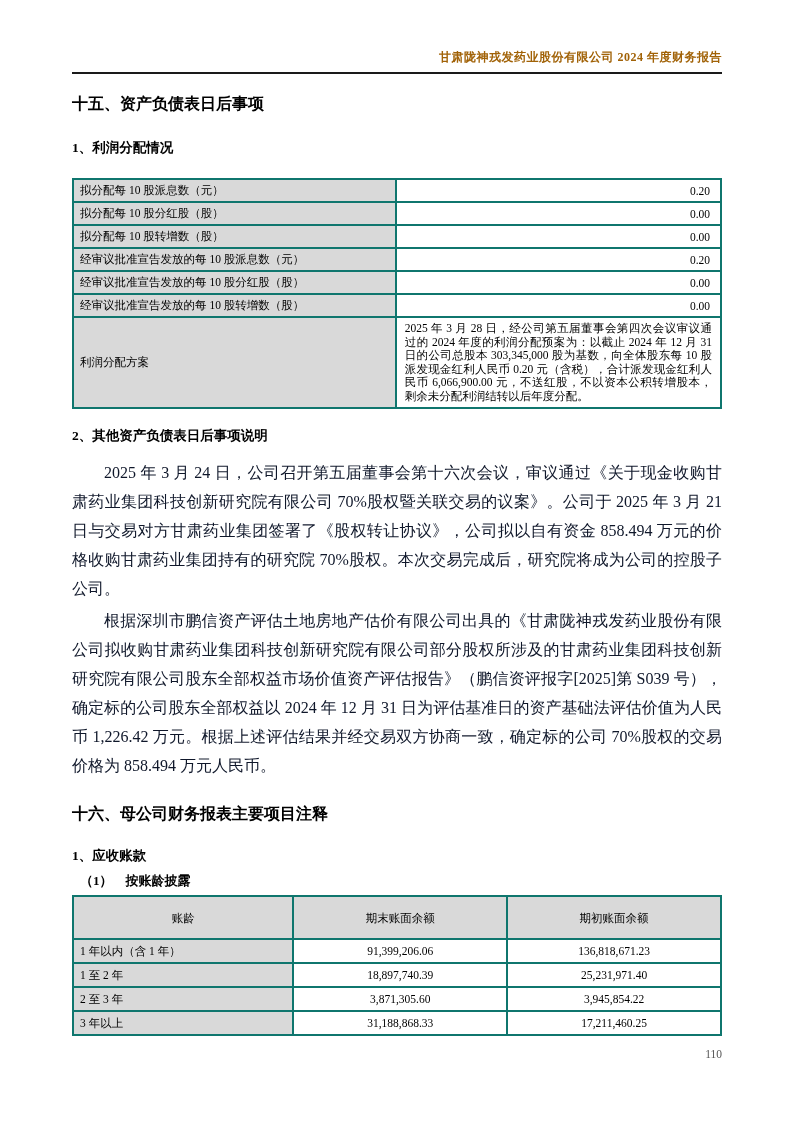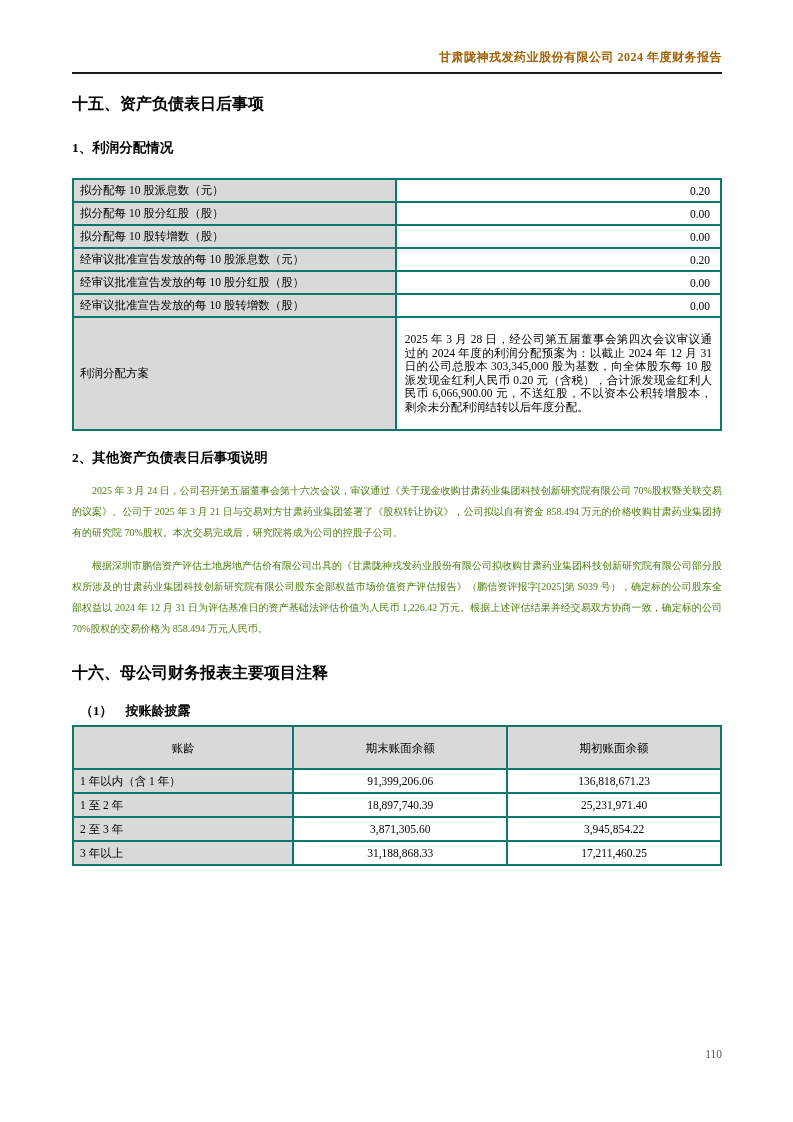--- a/index.html
+++ b/index.html
@@ -17,43 +17,43 @@
   }
   .doc-header-rule { border-bottom:2px solid #1a1a1a; margin-top:8px; }
 
   h1.sec-title { font-size:16px; font-weight:bold; color:#000000; line-height:19px; }
   .sec15-title { margin-top:20px; }
   .sec16-title { margin-top:24px; }
   h2.sub-title { font-size:13.5px; font-weight:bold; line-height:17px; }
   .sub-profit { margin-top:26px; }
   .sub-other  { margin-top:18px; }
   .sub-recv   { margin-top:24px; }
-  h3.sub-sub-title { font-size:13px; font-weight:bold; line-height:17px; margin-top:20px; margin-left:8px; }
+  h3.sub-sub-title { font-size:13px; font-weight:bold; line-height:17px; margin-top:8px; margin-left:8px; }
 
   table { border-collapse:collapse; width:100%; table-layout:fixed; }
   td, th { border:2px solid #0f766e; font-size:11.5px; vertical-align:middle; }
 
   .profit-table { margin-top:22px; }
   .profit-table td.lbl {
     width:49.8%; background:#d9d9d9; text-align:left;
     padding:0 6px; height:22px; line-height:21px;
     white-space:nowrap; overflow:hidden;
   }
   .profit-table td.val { text-align:right; padding:0 10px; }
   .profit-table td.plan-lbl { background:#d9d9d9; padding:0 6px; }
   .profit-table td.plan-txt {
-    text-align:justify; padding:15px 8px; line-height:13.5px; font-size:11.5px;
+    text-align:justify; padding:4px 8px; line-height:13.5px; font-size:11.5px;
   }
 
   p.body-para {
-    font-size:10px; line-height:21px; text-align:justify;
-    text-indent:2em; color:#4d7c0f;
+    font-size:16px; line-height:29px; text-align:justify;
+    text-indent:2em; color:#0f172a;
   }
   .para-1 { margin-top:14px; }
-  .para-2 { margin-top:12px; }
+  .para-2 { margin-top:3px; }
 
   .unit-label { margin-top:16px; text-align:right; font-size:11.5px; line-height:15px; }
 
   .aging-table { margin-top:6px; }
   .aging-table th {
     background:#d9d9d9; font-weight:normal; 
     height:43px; line-height:24px; padding:0 6px;
   }
   .aging-table td { height:23px; line-height:22px; }
   .aging-table td.age { background:#d9d9d9; text-align:left; padding:0 6px; }
@@ -112,20 +112,21 @@
   </tbody>
     </table>
 
   <h2 class="sub-title sub-other">2、其他资产负债表日后事项说明</h2>
 
   <p class="body-para para-1">2025 年 3 月 24 日，公司召开第五届董事会第十六次会议，审议通过《关于现金收购甘肃药业集团科技创新研究院有限公司 70%股权暨关联交易的议案》。公司于 2025 年 3 月 21 日与交易对方甘肃药业集团签署了《股权转让协议》，公司拟以自有资金 858.494 万元的价格收购甘肃药业集团持有的研究院 70%股权。本次交易完成后，研究院将成为公司的控股子公司。</p>
   <p class="body-para para-2">根据深圳市鹏信资产评估土地房地产估价有限公司出具的《甘肃陇神戎发药业股份有限公司拟收购甘肃药业集团科技创新研究院有限公司部分股权所涉及的甘肃药业集团科技创新研究院有限公司股东全部权益市场价值资产评估报告》（鹏信资评报字[2025]第 S039 号），确定标的公司股东全部权益以 2024 年 12 月 31 日为评估基准日的资产基础法评估价值为人民币 1,226.42 万元。根据上述评估结果并经交易双方协商一致，确定标的公司 70%股权的交易价格为 858.494 万元人民币。</p>
 
   <h1 class="sec-title sec16-title">十六、母公司财务报表主要项目注释</h1>
 
+  <h2 class="sub-title sub-recv">1、应收账款</h2>
 
   <h3 class="sub-sub-title">（1）　按账龄披露</h3>
 
 
   <table class="aging-table">
     <colgroup>
         <col class="c1">
         <col class="c2">
         <col class="c3">
       </colgroup>

